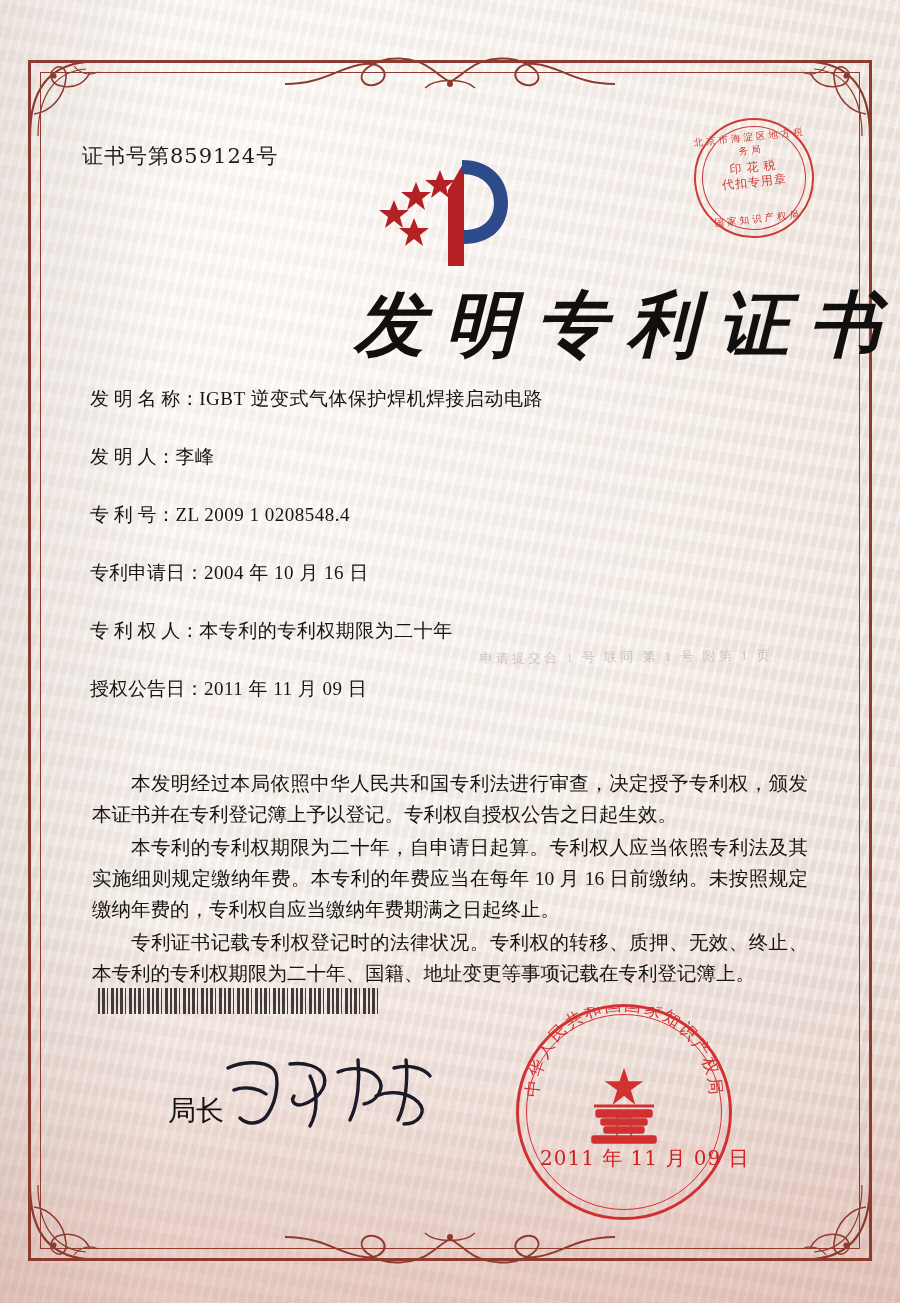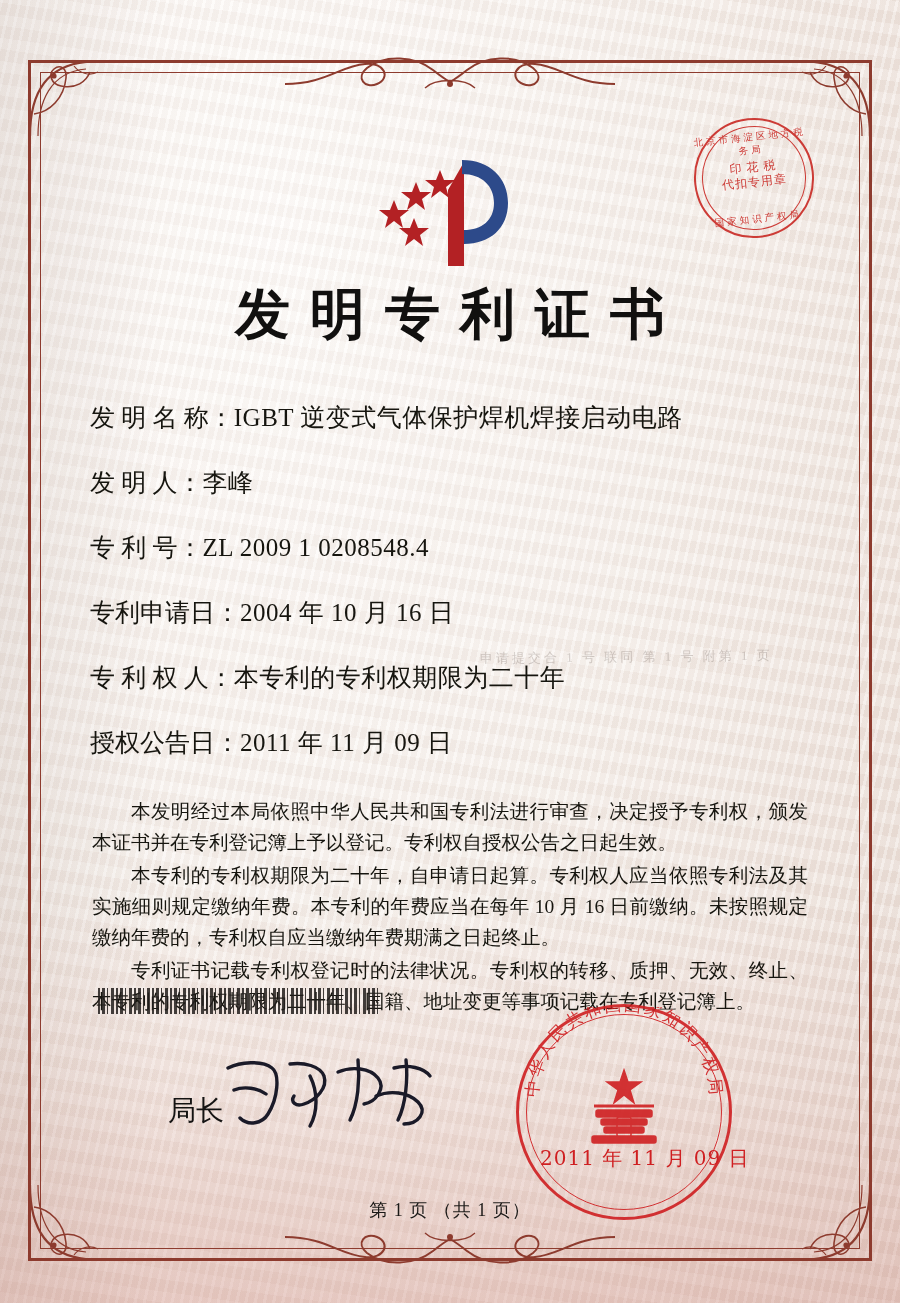--- a/index.html
+++ b/index.html
@@ -92,44 +92,44 @@
   }
   .seal-tax .arc-top{top:11px;}
   .seal-tax .arc-bot{bottom:10px;}
   .seal-tax .mid{
     position:absolute;left:0;right:0;top:40px;text-align:center;
     font-size:12px;line-height:15px;color:#c8241f;letter-spacing:1px;
   }
 
   .title{
     position:absolute;left:0;right:0;top:278px;
-    text-align:center;
-    font-size:55px;letter-spacing:20px;
+    text-align:right;
+    font-size:71px;letter-spacing:20px;
     color:#11100f;font-weight:700;
     text-indent:20px;
     font-family:"DejaVu Serif","Liberation Serif",serif;
+    font-style:italic;
   }
 
   
   .fields{
-    position:absolute;left:90px;top:401px;width:720px;
-    font-size:25px;color:#16150f;
+    position:absolute;left:90px;top:386px;width:720px;
+    font-size:19px;color:#16150f;
   }
   .field{
     margin-bottom:32px;white-space:nowrap;
   }
   .field .lbl{letter-spacing:0px;}
   .field .val{letter-spacing:0.5px;}
 
   
   .body{
     position:absolute;left:92px;top:768px;width:716px;
     font-size:19.5px;line-height:31px;color:#16150f;
     text-align:justify;
-    margin-top:28px;
   }
   .body p{margin:0 0 2px 0;text-indent:2em;}
 
   
   .barcode{
     position:absolute;left:98px;top:988px;width:280px;height:26px;
     background:
       repeating-linear-gradient(to right,
         #221e1c 0px,#221e1c 2px, transparent 2px, transparent 4px,
         #221e1c 4px,#221e1c 7px, transparent 7px, transparent 9px,
@@ -240,20 +240,21 @@
   </div>
   <div class="swirl-bottom">
     <svg viewBox="0 0 330 56" fill="none" stroke="currentColor" stroke-width="2">
       <path d="M0 40 C40 40 55 22 80 20 C100 18 106 34 92 40 C80 45 70 34 82 24 C100 10 130 12 148 26 C158 34 165 38 165 38"></path>
       <path d="M330 40 C290 40 275 22 250 20 C230 18 224 34 238 40 C250 45 260 34 248 24 C230 10 200 12 182 26 C172 34 165 38 165 38"></path>
       <path d="M140 44 C150 34 180 34 190 44" stroke-width="1.3"></path>
       <circle cx="165" cy="40" r="3" fill="currentColor" stroke="none"></circle>
     </svg>
   </div>
 
+  <div class="cert-no">证书号第859124号</div>
 
   <div class="logo">
     <svg viewBox="0 0 140 125">
       <g fill="#b32124">
         <polygon points="8,52 12,62 23,62 14,69 17,80 8,73 -1,80 2,69 -7,62 4,62" transform="translate(8,0)"></polygon>
         <polygon points="8,52 12,62 23,62 14,69 17,80 8,73 -1,80 2,69 -7,62 4,62" transform="translate(30,-18)"></polygon>
         <polygon points="8,52 12,62 23,62 14,69 17,80 8,73 -1,80 2,69 -7,62 4,62" transform="translate(28,18)"></polygon>
         <polygon points="8,52 12,62 23,62 14,69 17,80 8,73 -1,80 2,69 -7,62 4,62" transform="translate(54,-30)"></polygon>
       </g>
       <path d="M70 118 L70 42 L86 14 L86 118 Z" fill="#b32124"></path>
@@ -340,14 +341,13 @@
           <rect x="34" y="67" width="40" height="6" rx="2"></rect>
           <rect x="22" y="76" width="64" height="7" rx="2"></rect>
           <rect x="47" y="57" width="14" height="20" rx="2" fill="none"></rect>
           <path d="M24 46 L84 46" stroke-width="3"></path>
         </g>
       </svg>
     </div>
   </div>
   <div class="seal-date">2011 年 11 月 09 日</div>
 
-  <div class="page-no">第 1 页 （共 1 页）</div>
 </div>
 
 </body></html>

